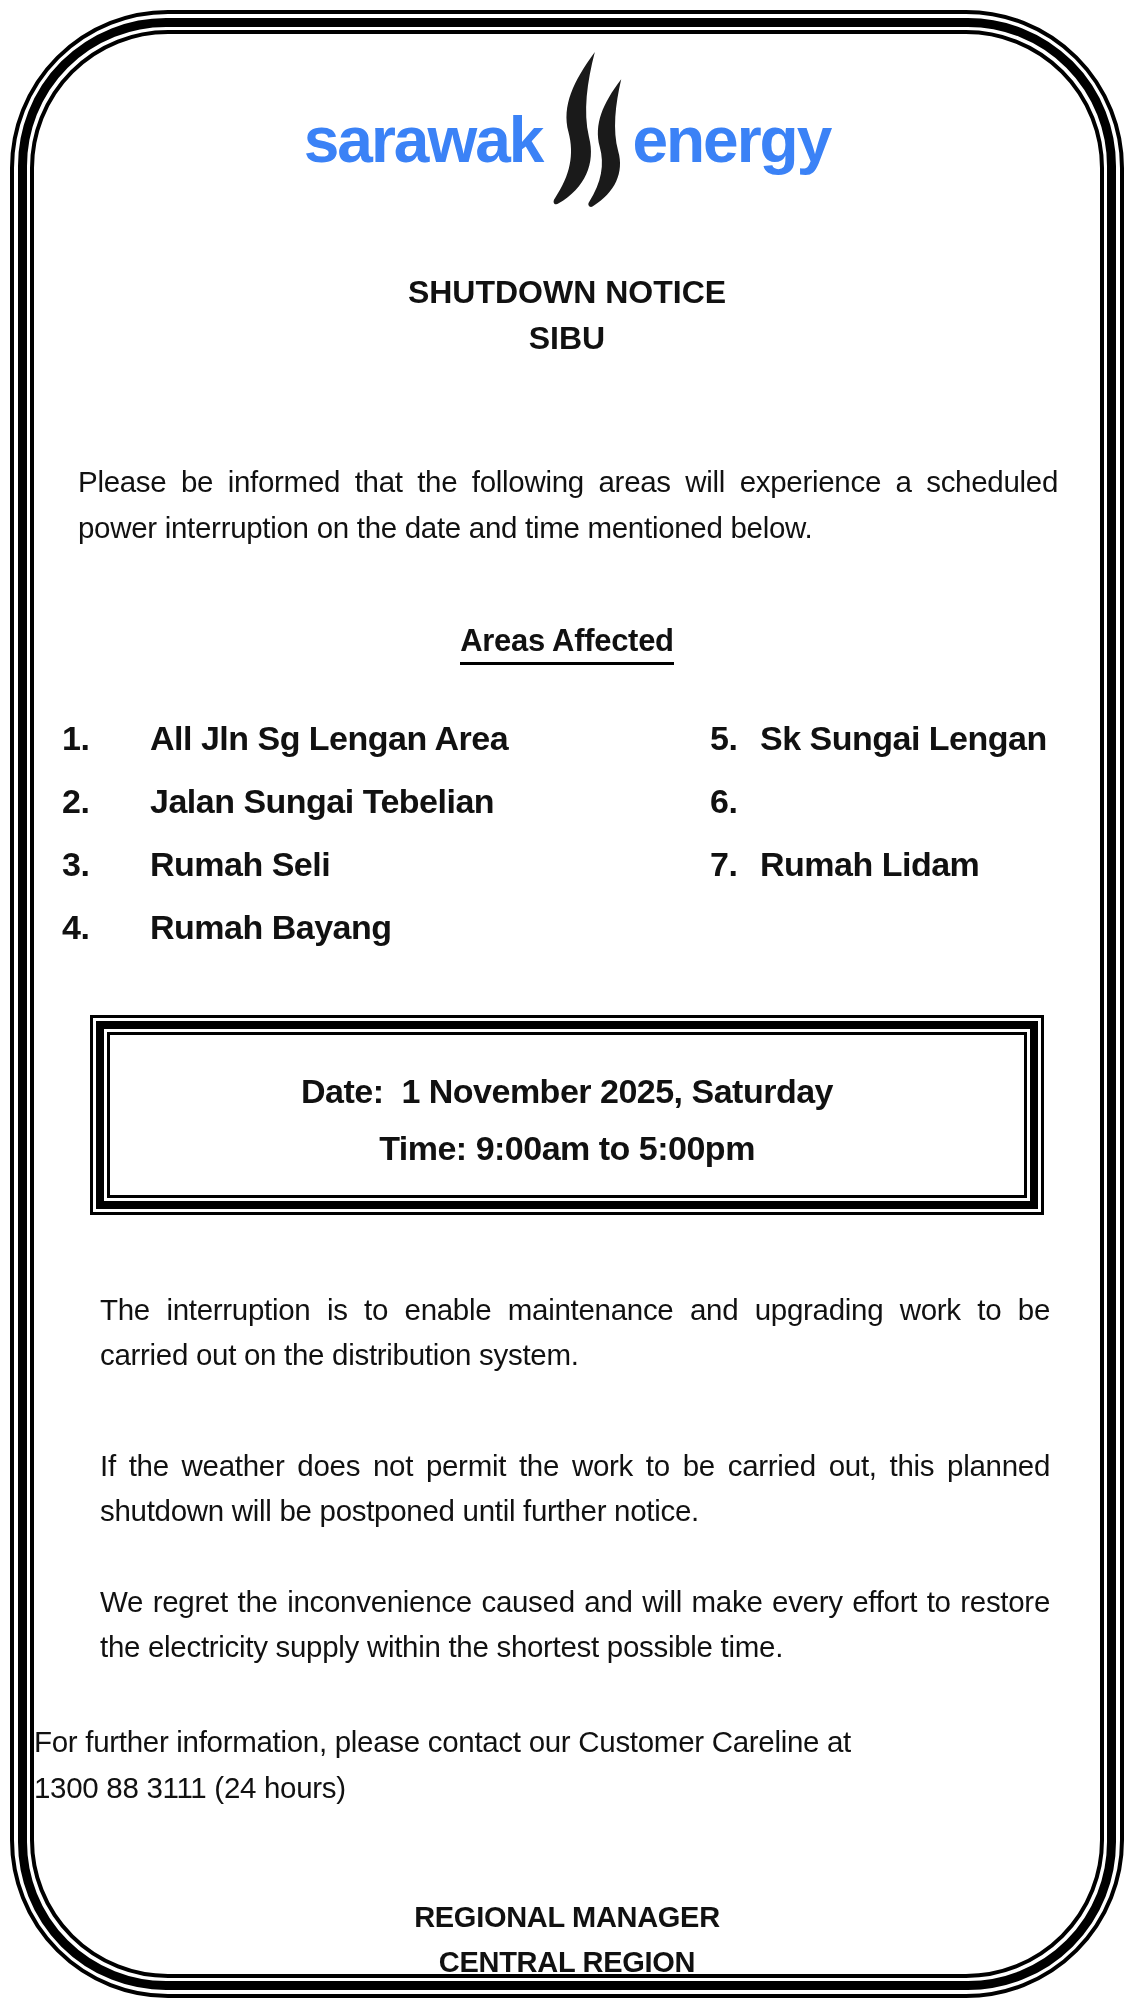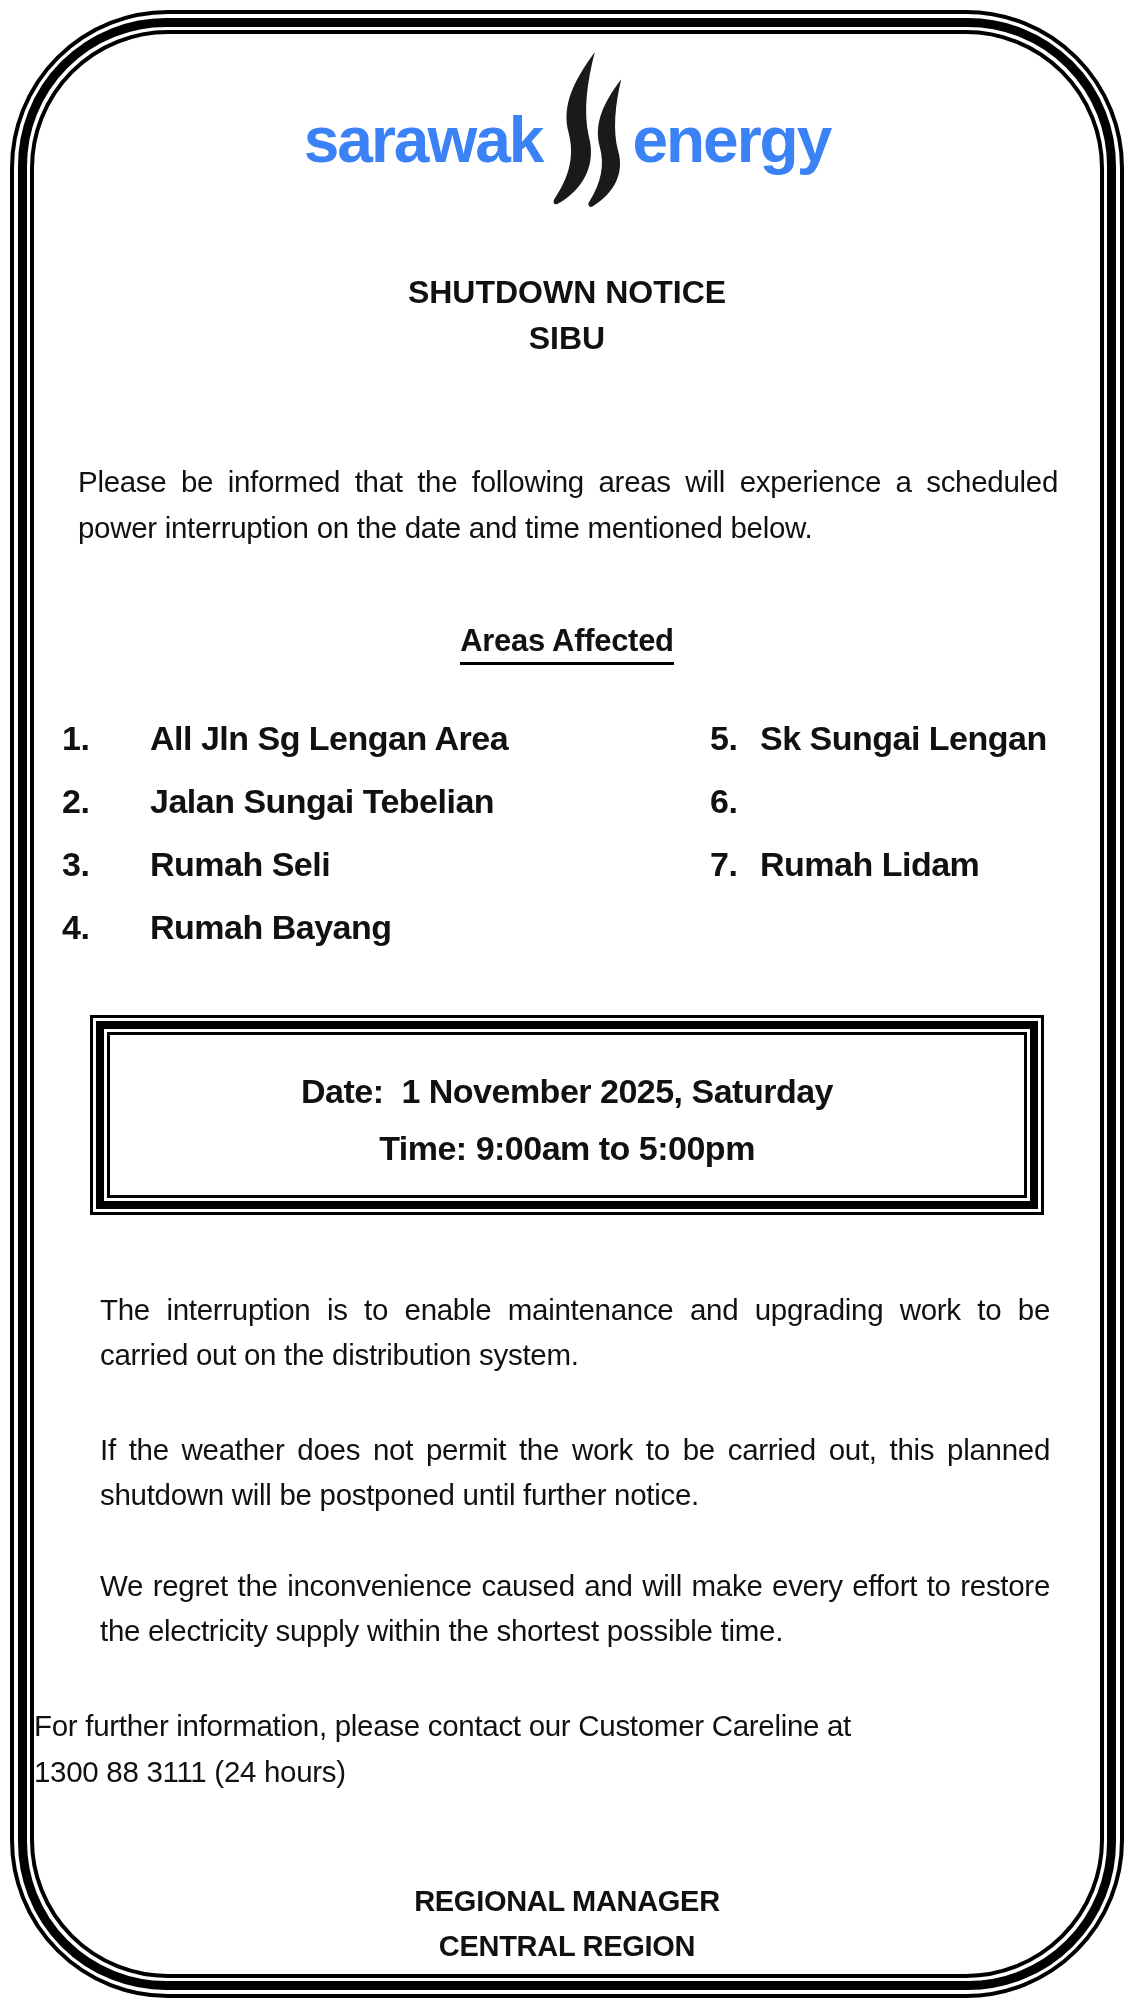--- a/index.html
+++ b/index.html
@@ -50,21 +50,21 @@
   .box-mid{border:8px solid #000;padding:3px;}
   .box-inner{border:3px solid #000;padding:28px 10px 18px 10px;text-align:center;}
   .schedule-line{font-size:34px;font-weight:bold;line-height:57px;letter-spacing:-0.5px;white-space:pre-wrap;}
 
   .body-para{
     padding:0 50px 0 66px;
     font-size:29.5px;line-height:45px;letter-spacing:-0.3px;
     text-align:justify;
   }
   .p1{margin-top:72px;}
-  .p2{margin-top:50px;}
+  .p2{margin-top:66px;}
   .p3{margin-top:46px;}
 
   .careline{margin-top:50px;text-align:left;font-size:29.5px;line-height:46px;letter-spacing:-0.3px;}
 
   .footer{margin-top:84px;text-align:center;}
   .footer .bold-line{font-size:29px;font-weight:bold;line-height:45px;letter-spacing:-0.3px;text-align:center;}
   .footer .reg-line{font-size:27.5px;line-height:39px;letter-spacing:-0.3px;}
 </style>
 </head>
 <body>

